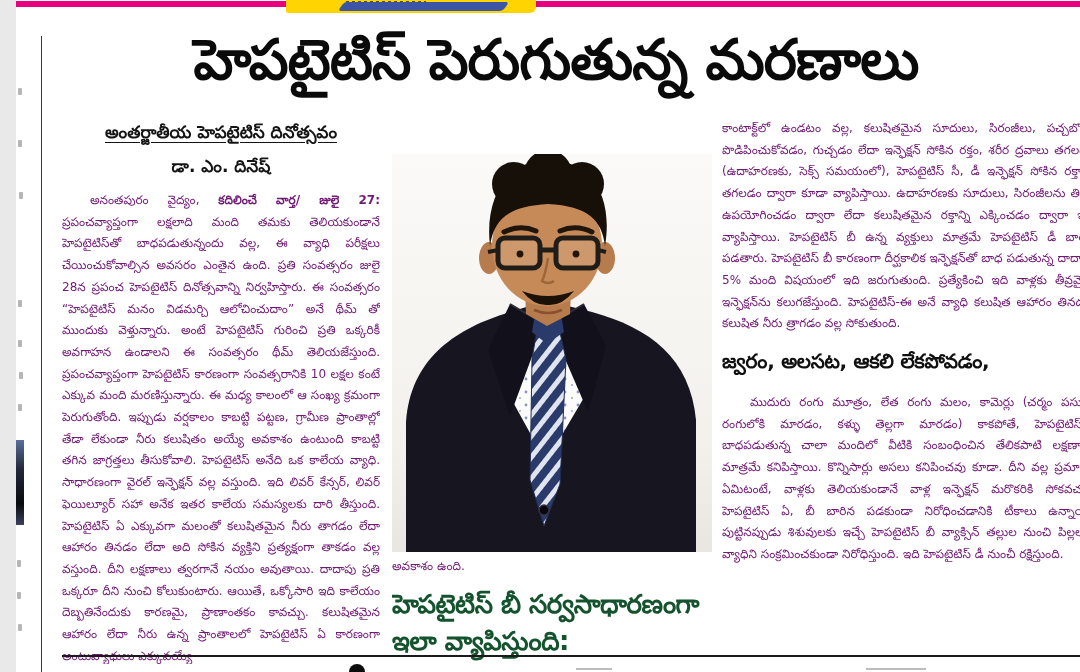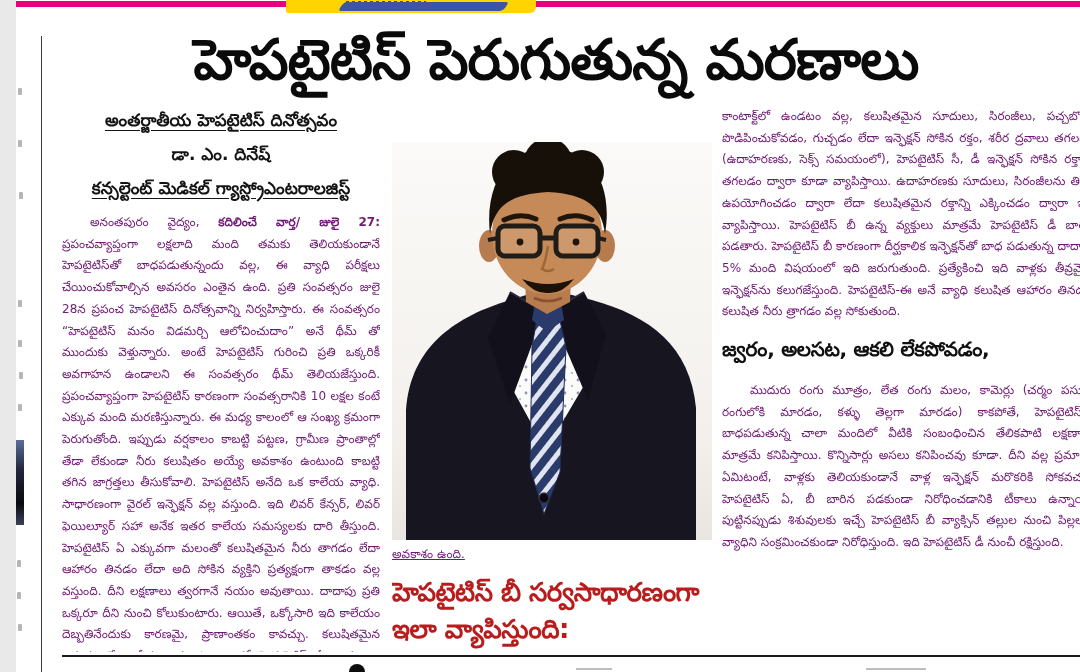--- a/index.html
+++ b/index.html
@@ -18,38 +18,38 @@
   .edge-mark{position:absolute;width:4px;height:7px;background:#8f8f8f;opacity:.65;border-radius:1px;}
   .edge-img{position:absolute;left:0;top:440px;width:8px;height:85px;
     background:linear-gradient(180deg,#5a6f9a 0%,#22273a 35%,#090a10 75%,#3b425c 100%);}
 
   .headline{
     position:absolute;top:16px;left:40px;width:1000px;height:88px;margin:0;
     font-size:56px;line-height:88px;font-weight:800;color:#0a0a0a;
     text-align:center;white-space:nowrap;overflow:hidden;letter-spacing:-1px;
   }
 
-  .col{position:absolute;top:106px;height:546px;overflow:hidden;}
+  .col{position:absolute;top:118px;height:546px;overflow:hidden;}
   .col-left{left:46px;width:318px;}
   .col-mid{left:376px;width:320px;}
   .col-right{left:706px;width:372px;}
 
   .kicker{text-align:center;padding-top:4px;}
   .k-line{font-size:17px;font-weight:700;color:#141414;margin-bottom:13px;line-height:21px;}
   .k-line.u{text-decoration:underline;text-underline-offset:4px;}
 
   .body{font-size:12px;line-height:21.7px;text-align:justify;margin:0;color:#701a75;}
   .body.lead{margin-top:2px;text-indent:28px;}
   .indent{text-indent:28px;}
   .dl{font-weight:400;}
   .dl.bold{font-weight:700;}
 
   .photo{position:relative;width:320px;height:398px;margin-top:36px;overflow:hidden;}
-  .caption{margin-top:4px;text-align:left;text-decoration:underline;}
-  .subhead{margin:8px 0 10px 0;font-size:26px;line-height:37px;font-weight:800;color:#b91c1c;letter-spacing:-0.5px;}
+  .caption{margin-top:4px;text-align:left;}
+  .subhead{margin:8px 0 10px 0;font-size:26px;line-height:37px;font-weight:800;color:#14532d;letter-spacing:-0.5px;}
 
   .symptoms{margin:14px 0 10px 0;}
   .sym-head{font-size:21px;font-weight:800;color:#101010;margin-bottom:18px;line-height:26px;letter-spacing:-0.3px;}
   .sym-line{font-size:20px;font-weight:800;color:#101010;margin-bottom:18px;line-height:25px;letter-spacing:-0.3px;}
 
   .bottom-rule{position:absolute;left:46px;top:655px;width:1030px;height:2px;background:#1a1a1a;}
   .below-blob{position:absolute;left:333px;top:664px;width:16px;height:9px;background:#0d0d0d;border-radius:8px 8px 0 0;}
   .below-dash{position:absolute;height:2px;background:#bdbdbd;}
 </style>
 </head>
@@ -75,21 +75,20 @@
   <div class="edge-mark" style="left:1px;top:560px;"></div>
   <div class="edge-mark" style="left:1px;top:592px;"></div>
   <div class="edge-mark" style="left:2px;top:624px;"></div>
 
   <h1 class="headline">హెపటైటిస్ పెరుగుతున్న మరణాలు</h1>
 
   <div class="col col-left">
     <div class="kicker">
       <div class="k-line u">అంతర్జాతీయ హెపటైటిస్ దినోత్సవం</div>
       <div class="k-line">డా. ఎం. దినేష్</div>
-      <div class="k-line u">కన్సల్టెంట్ మెడికల్ గ్యాస్ట్రోఎంటరాలజిస్ట్</div>
     </div>
     <p class="body lead"><span class="dl">అనంతపురం వైద్యం, </span><span class="dl bold">కదిలించే వార్త/ జులై 27: </span><span>ప్రపంచవ్యాప్తంగా లక్షలాది మంది తమకు తెలియకుండానే హెపటైటిస్‌తో బాధపడుతున్నందు వల్ల, ఈ వ్యాధి పరీక్షలు చేయించుకోవాల్సిన అవసరం ఎంతైన ఉంది. ప్రతి సంవత్సరం జులై 28న ప్రపంచ హెపటైటిస్ దినోత్సవాన్ని నిర్వహిస్తారు. ఈ సంవత్సరం “హెపటైటిస్ మనం విడమర్చి ఆలోచించుదాం” అనే థీమ్ తో ముందుకు వెళ్తున్నారు. అంటే హెపటైటిస్ గురించి ప్రతి ఒక్కరికీ అవగాహన ఉండాలని ఈ సంవత్సరం థీమ్ తెలియజేస్తుంది. ప్రపంచవ్యాప్తంగా హెపటైటిస్ కారణంగా సంవత్సరానికి 10 లక్షల కంటే ఎక్కువ మంది మరణిస్తున్నారు. ఈ మధ్య కాలంలో ఆ సంఖ్య క్రమంగా పెరుగుతోంది. ఇప్పుడు వర్షకాలం కాబట్టి పట్టణ, గ్రామీణ ప్రాంతాల్లో తేడా లేకుండా నీరు కలుషితం అయ్యే అవకాశం ఉంటుంది కాబట్టి తగిన జాగ్రత్తలు తీసుకోవాలి. హెపటైటిస్ అనేది ఒక కాలేయ వ్యాధి. సాధారణంగా వైరల్ ఇన్ఫెక్షన్ వల్ల వస్తుంది. ఇది లివర్ కేన్సర్, లివర్ ఫెయిల్యూర్ సహా అనేక ఇతర కాలేయ సమస్యలకు దారి తీస్తుంది. హెపటైటిస్ ఏ ఎక్కువగా మలంతో కలుషితమైన నీరు తాగడం లేదా ఆహారం తినడం లేదా అది సోకిన వ్యక్తిని ప్రత్యక్షంగా తాకడం వల్ల వస్తుంది. దీని లక్షణాలు త్వరగానే నయం అవుతాయి. దాదాపు ప్రతి ఒక్కరూ దీని నుంచి కోలుకుంటారు. ఆయితే, ఒక్కోసారి ఇది కాలేయం దెబ్బతినేందుకు కారణమై, ప్రాణాంతకం కావచ్చు. కలుషితమైన ఆహారం లేదా నీరు ఉన్న ప్రాంతాలలో హెపటైటిస్ ఏ కారణంగా అంటువ్యాధులు ఎక్కువయ్యే</span></p>
   </div>
 
   <div class="col col-mid">
     <div class="photo">
       <svg width="320" height="398" viewBox="0 0 320 398" xmlns="http://www.w3.org/2000/svg">
         <defs>
           <pattern id="tieStripes" width="13" height="13" patternUnits="userSpaceOnUse" patternTransform="rotate(38)">
             <rect width="13" height="13" fill="#dfe4ef"></rect>

